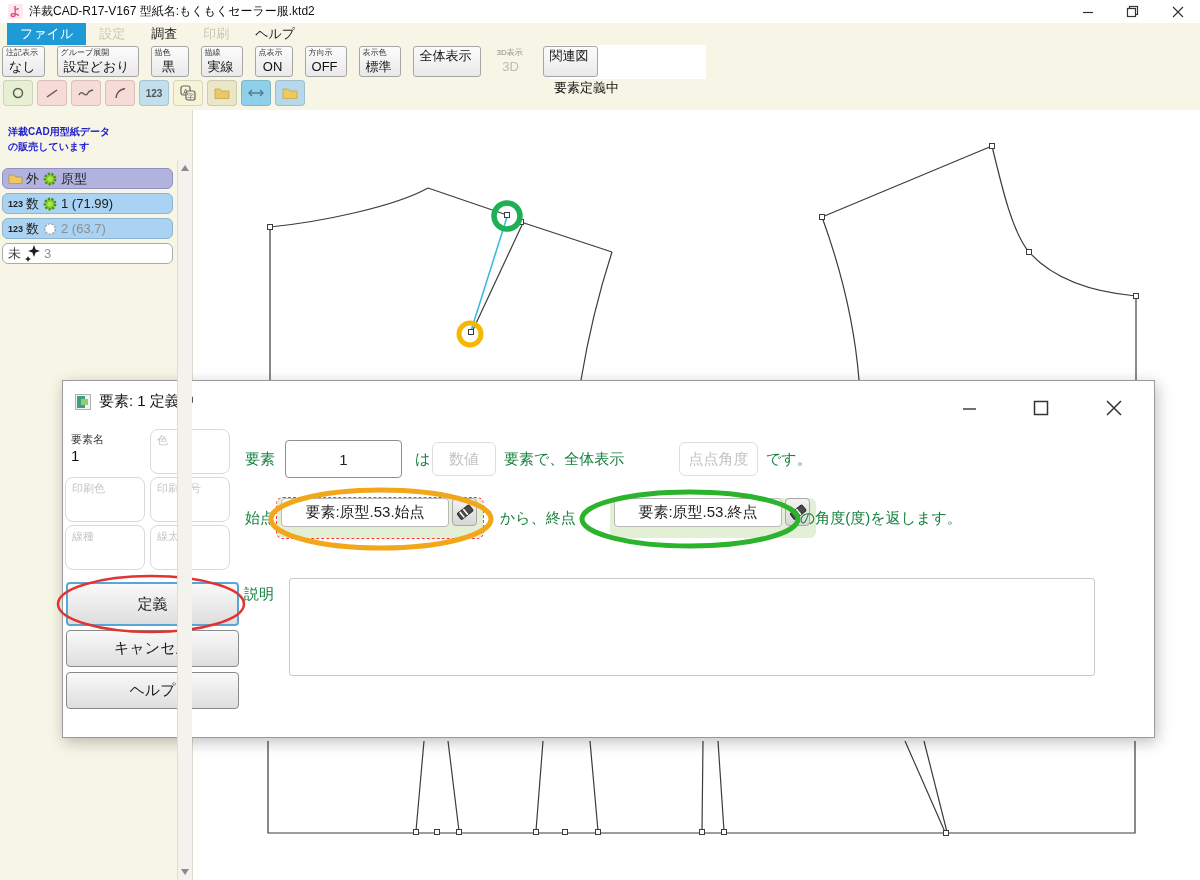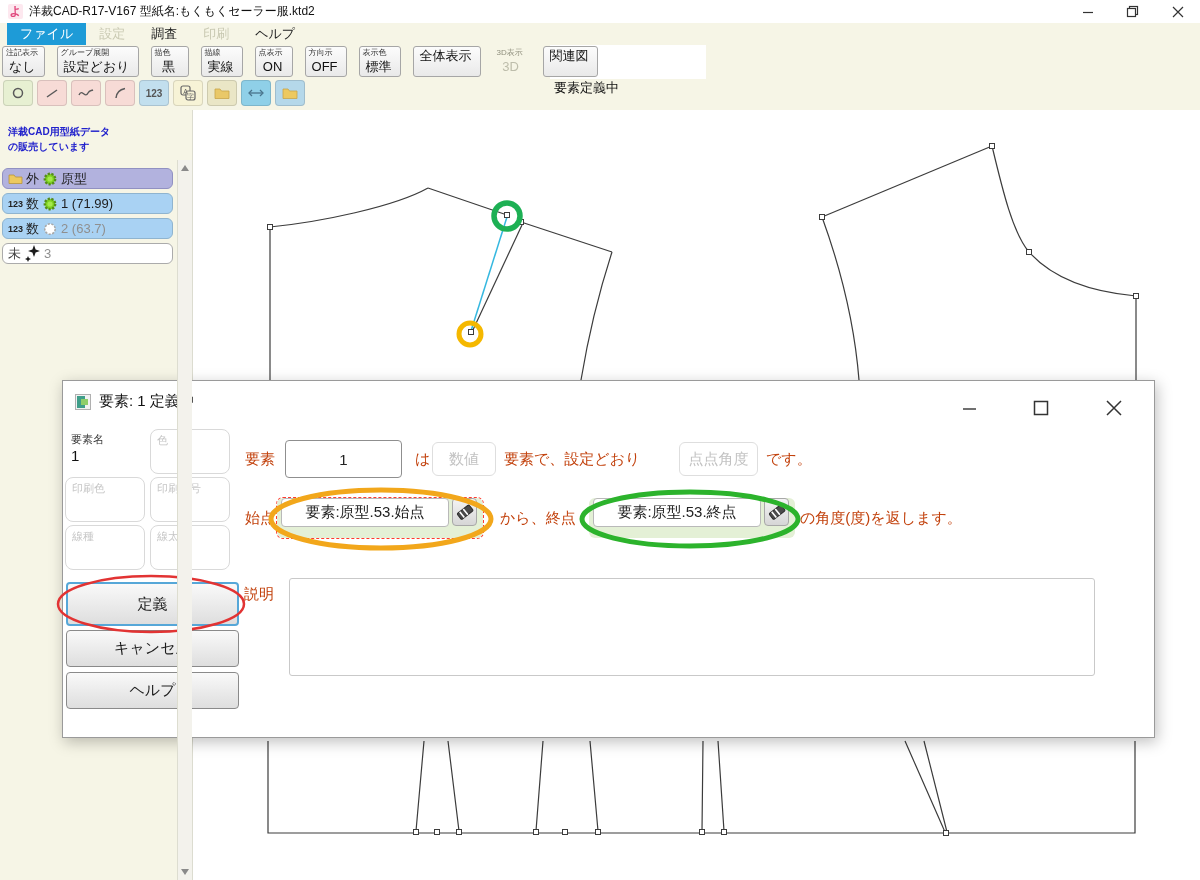--- a/index.html
+++ b/index.html
@@ -69,29 +69,29 @@
   .fcell .flabel { font-size:11px; color:#c6c6c6; }
   #cell-name { border:none; }
   #cell-name .flabel { color:#3a3a3a; }
   #cell-name .fvalue { font-size:15px; color:#111; }
 
   .dlg-btn { position:absolute; left:3px; width:173px; border:1px solid #8a8a8a; border-radius:4px; background:linear-gradient(#f9f9f9,#dedede); font-size:15px; color:#1c1c1c; display:flex; align-items:center; justify-content:center; }
   #btn-define { top:201px; height:44px; border:2px solid #56a7d8; }
   #btn-cancel { top:249px; height:37px; }
   #btn-help   { top:291px; height:37px; }
 
-  .dlg-label { position:absolute; font-size:15px; color:#c2410c; line-height:20px; white-space:nowrap; }
+  .dlg-label { position:absolute; font-size:15px; color:#15803d; line-height:20px; white-space:nowrap; }
   #inp-elem { position:absolute; left:222px; top:59px; width:117px; height:38px; border:1px solid #8f8f8f; border-radius:4px; background:#fff; font-size:15px; display:flex; align-items:center; justify-content:center; }
   .chip { position:absolute; top:61px; height:34px; border:1px solid #dedede; border-radius:6px; background:#fff; color:#c2c2c2; font-size:15px; display:flex; align-items:center; justify-content:center; }
   #chip-type { left:369px; width:64px; }
   #chip-method { left:616px; width:79px; }
 
   .pt-group { position:absolute; top:117px; height:40px; background:#e4f0d6; border-radius:6px; display:flex; align-items:flex-start; padding:0 4px; gap:3px; }
   #group-start { left:214px; width:206px; outline:1.6px dashed #ff3b30; outline-offset:0px; }
-  #group-end   { left:526px; width:206px; }
+  #group-end   { left:547px; width:206px; }
   .pt-field { width:168px; height:29px; background:#fff; border:1px solid #b9b9b9; border-radius:4px; font-size:15px; color:#222; display:flex; align-items:center; justify-content:center; }
   .eraser-btn { width:25px; height:28px; border:1px solid #a8a8a8; border-radius:4px; background:linear-gradient(#f4f4f4,#d6d6d6); display:flex; align-items:center; justify-content:center; }
 
   #desc-box { position:absolute; left:226px; top:197px; width:806px; height:98px; border:1px solid #c9c9c9; border-radius:3px; background:#fff; }
 
   
   #overlay-svg { position:absolute; left:0; top:0; z-index:20; pointer-events:none; }
 </style>
 </head>
 <body>
@@ -365,21 +365,21 @@
   </div>
 
   <div class="dlg-btn" id="btn-define">定義</div>
   <div class="dlg-btn" id="btn-cancel">キャンセル</div>
   <div class="dlg-btn" id="btn-help">ヘルプ</div>
 
   <div class="dlg-label" style="left:182px; top:68px;">要素</div>
   <div id="inp-elem">1</div>
   <div class="dlg-label" style="left:352px; top:68px;">は</div>
   <div class="chip" id="chip-type">数値</div>
-  <div class="dlg-label" style="left:441px; top:68px;">要素で、設定どおり</div>
+  <div class="dlg-label" style="left:441px; top:68px;">要素で、全体表示</div>
   <div class="chip" id="chip-method">点点角度</div>
   <div class="dlg-label" style="left:703px; top:68px;">です。</div>
 
   <div class="dlg-label" style="left:182px; top:127px;">始点</div>
   <div class="pt-group" id="group-start">
     <div class="pt-field">要素:原型.53.始点</div>
     <div class="eraser-btn">
       <svg width="18" height="18">
         <g transform="rotate(-38 9 9)">
           <rect x="1.5" y="5.5" width="15" height="7.5" rx="1.4" fill="#4a4a4a" stroke="#2c2c2c"></rect>

